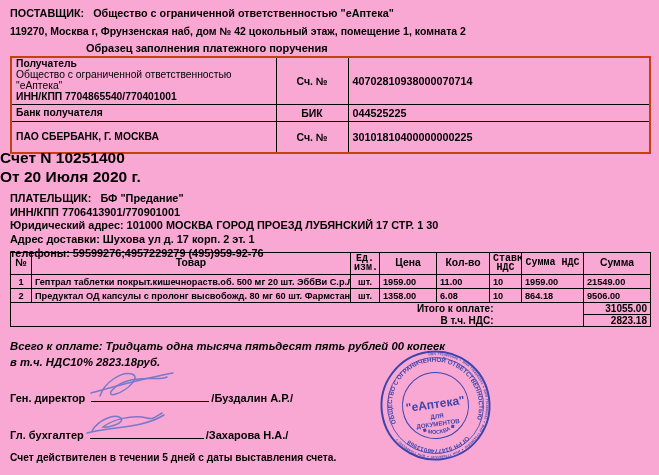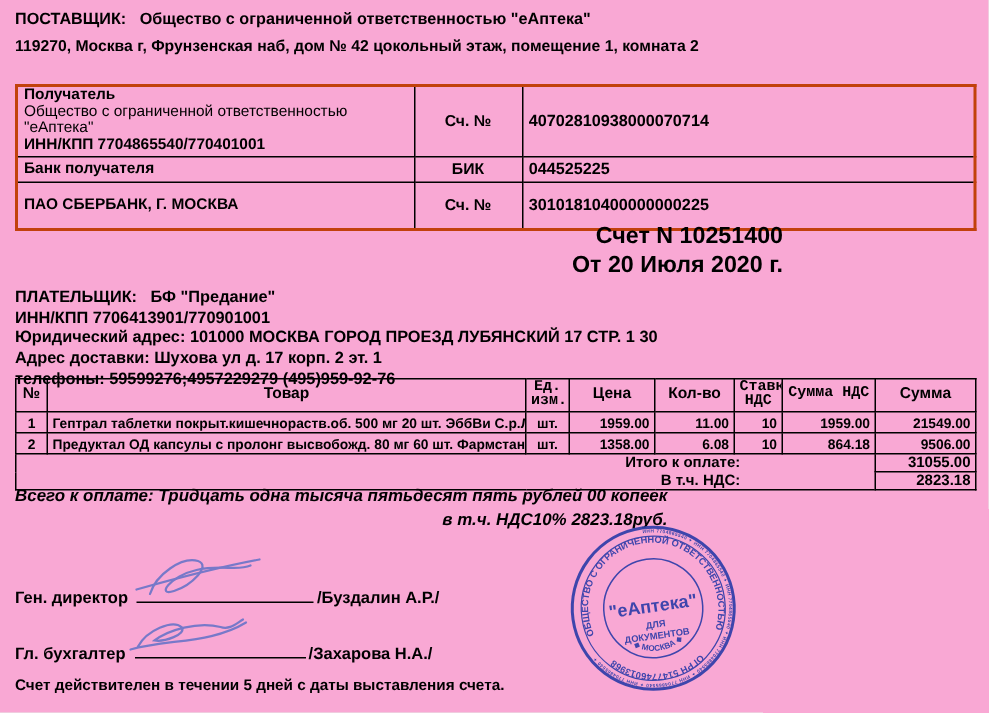--- a/index.html
+++ b/index.html
@@ -14,30 +14,30 @@
   .sample{font-size:11px;}
   
   table{border-collapse:collapse;}
   .bank{position:absolute;left:10px;top:56px;width:639px;border:2px solid #c2410c;table-layout:fixed;}
   .bank td{border:1px solid #000;padding:1px 4px;font-size:10.3px;vertical-align:middle;}
   .bank td.c1{vertical-align:top;line-height:10.9px;padding-top:1px;}
   .bank .lab{text-align:center;font-size:10.5px;}
   .bank .acct{font-size:10.8px;}
   .regular{font-weight:normal;}
   
-  .title{width:522px;text-align:right;font-size:15.5px;}
+  .title{width:522px;text-align:left;font-size:15.5px;}
   
   .payer{font-size:10.9px;line-height:13.7px;}
   
   .items{position:absolute;left:10px;top:252px;width:640px;border:1.5px solid #000;table-layout:fixed;}
   .items th,.items td{border:1px solid #000;padding:0 3px;overflow:hidden;white-space:nowrap;}
   .items th{font-size:10.4px;line-height:10.5px;height:21px;font-weight:bold;}
   .items th.sm{font-size:10px;line-height:8.6px;white-space:normal;font-family:Liberation Mono, monospace;}
   .items td{font-size:9.2px;height:13px;}
-  .items td.r{text-align:right;}
+  .items td.r{text-align:left;}
   .items td.c{text-align:center;}
   .items tr.sumrow td{border:none;height:11px;font-size:10px;}
   .items tr.sumrow td.slab{text-align:right;padding-right:28px;}
   .items tr.sumrow td.box{border:1px solid #000;text-align:right;}
   
   .words{font-style:italic;font-size:11.3px;line-height:15.5px;}
   
   .sigrow{font-size:11px;}
   .uline{display:inline-block;width:118px;border-bottom:1.2px solid #000;height:11px;margin:0 2px 0 6px;}
   .footer{font-size:10.2px;}
@@ -46,20 +46,21 @@
 </style>
 </head>
 <body>
 
 <div class="doc">
 
   <div class="abs top-line" style="left:10px;top:7px;">
     <span>ПОСТАВЩИК:</span><span class="lbl-gap">Общество с ограниченной ответственностью "еАптека"</span>
   </div>
   <div class="abs top-line" style="left:10px;top:25px;font-size:10.5px;">119270, Москва г, Фрунзенская наб, дом № 42 цокольный этаж, помещение 1, комната 2</div>
+  <div class="abs sample" style="left:86px;top:42px;">Образец заполнения платежного поручения</div>
 
   <table class="bank">
     <colgroup>
         <col style="width:265px">
         <col style="width:72px">
         <col style="width:302px">
       </colgroup>
     <tbody>
         <tr style="height:44px;">
       <td class="c1">
@@ -143,21 +144,21 @@
       <td class="box">31055.00</td>
     </tr>
     <tr class="sumrow">
       <td colspan="6" class="slab">В т.ч. НДС:</td>
       <td></td>
       <td class="box">2823.18</td>
     </tr>
   </tbody>
     </table>
 
-  <div class="abs words" style="left:10px;top:324px;text-align:right;">
+  <div class="abs words" style="left:10px;top:339px;">
     <div>Всего к оплате: Тридцать одна тысяча пятьдесят пять рублей 00 копеек</div>
     <div>в т.ч. НДС10% 2823.18руб.</div>
   </div>
 
   <div class="abs sigrow" style="left:10px;top:390px;">
     <span>Ген. директор</span><span class="uline"></span><span>/Буздалин А.Р./</span>
   </div>
   <div class="abs sigrow" style="left:10px;top:427px;">
     <span>Гл. бухгалтер</span><span class="uline" style="width:114px;"></span><span>/Захарова Н.А./</span>
   </div>

